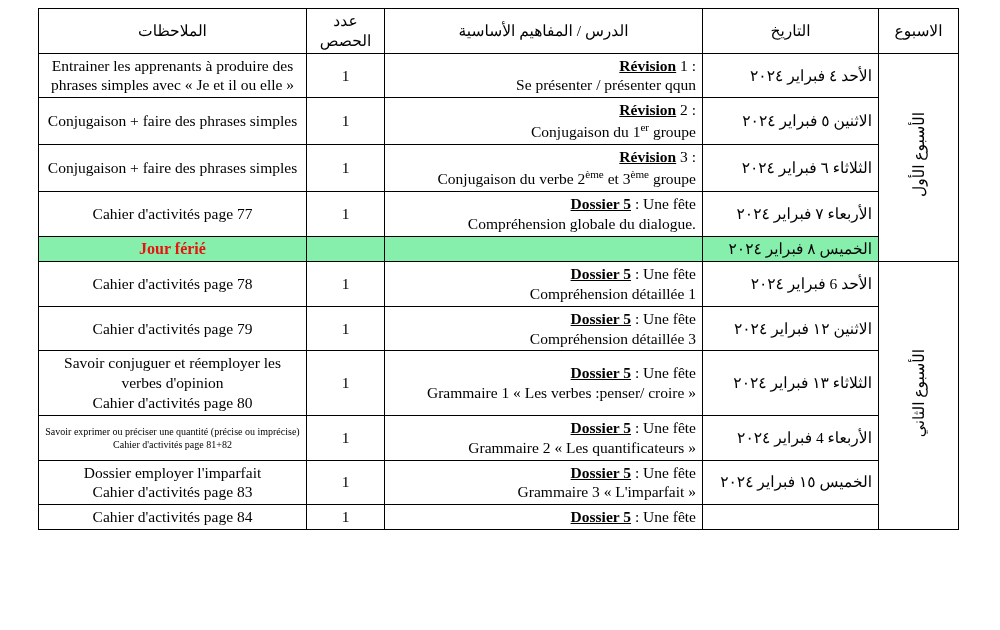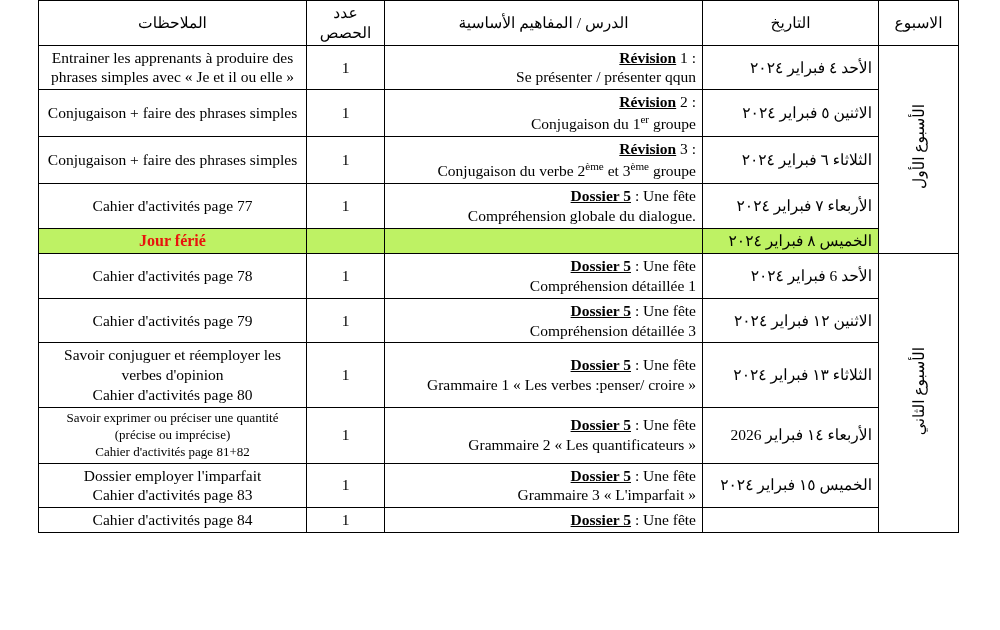--- a/index.html
+++ b/index.html
@@ -18,20 +18,21 @@
     position: relative;
     width: 1000px;
     height: 630px;
     padding: 0;
     box-sizing: border-box;
   }
   table.plan {
     border-collapse: collapse;
     table-layout: fixed;
     margin-left: 38px;
+    margin-top: 8px;
     width: 920px;
   }
   table.plan td, table.plan th {
     border: 1px solid #000000;
     vertical-align: middle;
     padding: 2px 6px;
     font-size: 15.5px;
     line-height: 1.28;
   }
   
@@ -56,21 +57,21 @@
     font-size: 16px;
     line-height: 1.5;
   }
   td.notes {
     text-align: center;
     direction: ltr;
     font-size: 15.5px;
     padding: 4px 7px;
   }
   td.notes.small {
-    font-size: 13px;
+    font-size: 10px;
     line-height: 1.3;
   }
   td.count {
     text-align: center;
     font-size: 16px;
   }
   td.lesson {
     text-align: right;
     direction: ltr;
     font-size: 15.5px;
@@ -92,21 +93,21 @@
   .week-vert {
     writing-mode: vertical-rl;
     transform: rotate(180deg);
     display: inline-block;
     font-size: 15.5px;
     direction: rtl;
     white-space: nowrap;
     letter-spacing: 1px;
   }
   tr.holiday td {
-    background: #bef264;
+    background: #86efac;
   }
   tr.holiday td.holiday-label {
     color: #e8130c;
     font-weight: bold;
     text-align: center;
     font-size: 16px;
   }
   sup { font-size: 0.72em; vertical-align: super; }
   .line2 { display: block; }
 </style>
@@ -226,21 +227,21 @@
         <tr>
           <td class="notes small">
             <span class="line2">Savoir exprimer ou préciser une quantité (précise ou imprécise)</span>
             <span class="line2">Cahier d'activités page 81+82</span>
           </td>
           <td class="count">1</td>
           <td class="lesson">
             <span class="line2"><span class="dos">Dossier 5</span> : Une fête</span>
             <span class="line2">Grammaire 2 « Les quantificateurs »</span>
           </td>
-          <td class="date">الأربعاء ١٤ فبراير 2026</td>
+          <td class="date">الأربعاء 4 فبراير ٢٠٢٤</td>
         </tr>
         <tr>
           <td class="notes">
             <span class="line2">Dossier employer l'imparfait</span>
             <span class="line2">Cahier d'activités page 83</span>
           </td>
           <td class="count">1</td>
           <td class="lesson">
             <span class="line2"><span class="dos">Dossier 5</span> : Une fête</span>
             <span class="line2">Grammaire 3 « L'imparfait »</span>

